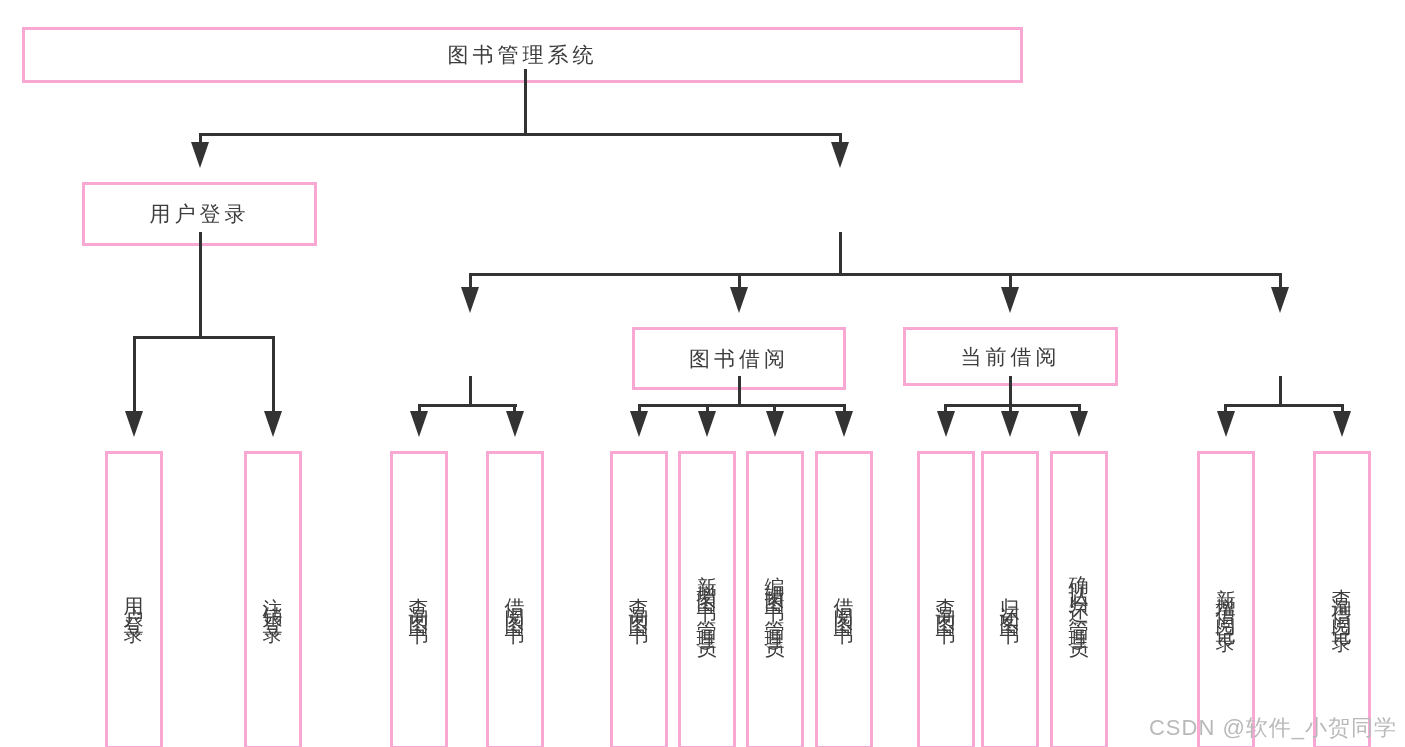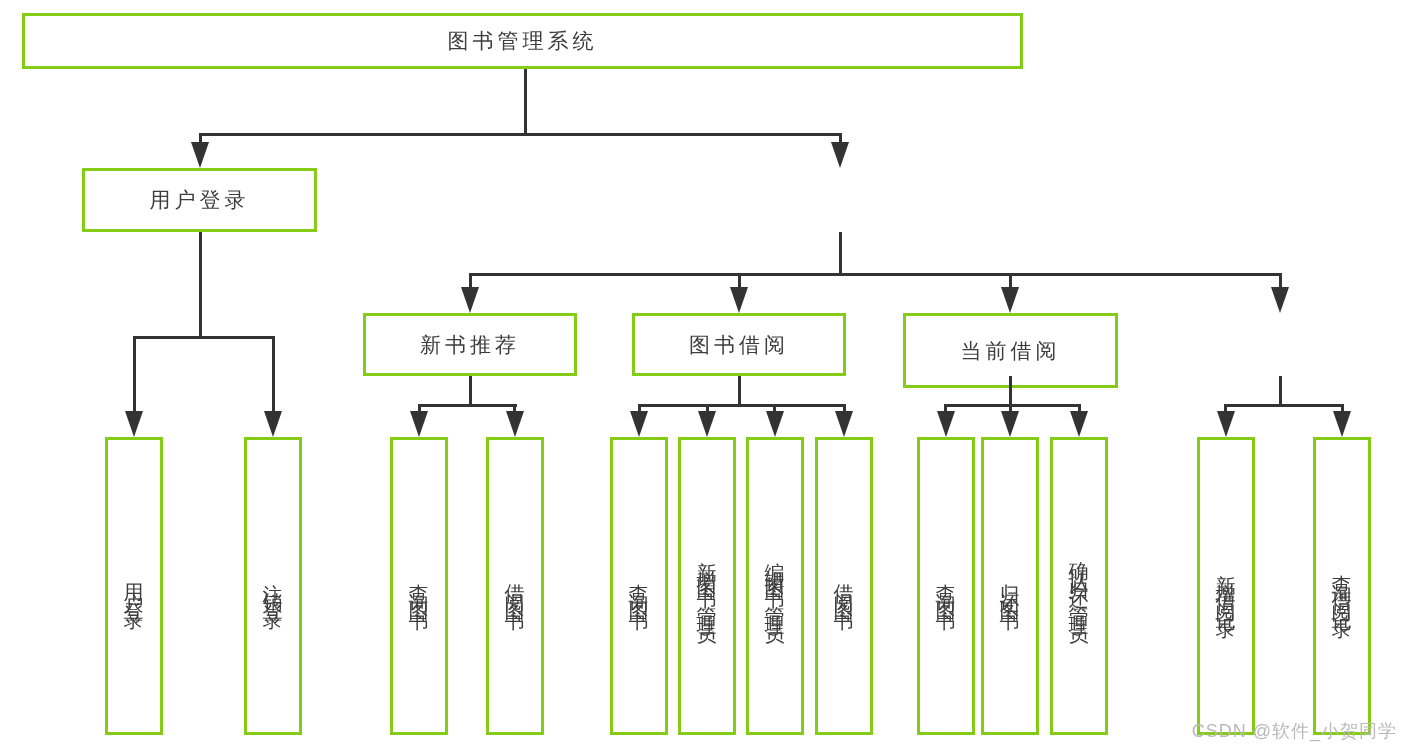--- a/index.html
+++ b/index.html
@@ -7,26 +7,27 @@
     position: relative;
     width: 1405px;
     height: 747px;
     background: #ffffff;
     font-family: "Liberation Sans", sans-serif;
     overflow: hidden;
   }
   .box {
     position: absolute;
     box-sizing: border-box;
-    border: 3px solid #84cc16;
+    border: 3px solid #f9a8d4;
     background: #ffffff;
     display: flex;
     align-items: center;
     justify-content: center;
     color: #3d3d3d;
+    margin-top: 14px;
   }
   .hbox { font-size: 21px; letter-spacing: 4px; }
   .hbox span { white-space: nowrap; }
   .vbox { font-size: 20px; }
   .vbox span {
     writing-mode: vertical-rl;
     text-orientation: mixed;
     letter-spacing: 9px;
     line-height: 1;
     white-space: nowrap;
@@ -36,46 +37,43 @@
   .ah {
     position: absolute; width: 0; height: 0;
     border-left: 9px solid transparent;
     border-right: 9px solid transparent;
     border-top: 26px solid #333333;
   }
   .watermark {
     position: absolute;
     right: 8px;
     bottom: 4px;
-    font-size: 18px;
+    font-size: 22px;
     color: #b9b9b9;
     letter-spacing: 1px;
     white-space: nowrap;
   }
 </style>
 </head>
 <body>
 
 <div id="canvas">
 
   <div class="box hbox" style="left:22px; top:13px; width:1001px; height:56px;">
     <span>图书管理系统</span>
   </div>
 
   <div class="box hbox" style="left:82px; top:168px; width:235px; height:64px;">
     <span>用户登录</span>
   </div>
 
-  <div class="box hbox" style="left:363px; top:313px; width:214px; height:63px;">
-    <span>新书推荐</span>
-  </div>
   <div class="box hbox" style="left:632px; top:313px; width:214px; height:63px;align-items:center;">
     <span>图书借阅</span>
   </div>
-  <div class="box hbox" style="left:903px; top:313px; width:215px; height:75px;">
+  <div class="box hbox" style="left:903px; top:313px; width:215px; height:59px;">
     <span>当前借阅</span>
   </div>
 
   <div class="box vbox" style="left:105px; top:437px; width:58px; height:298px;">
     <span>用户登录</span>
   </div>
   <div class="box vbox" style="left:244px; top:437px; width:58px; height:298px;">
     <span>注销登录</span>
   </div>
 

